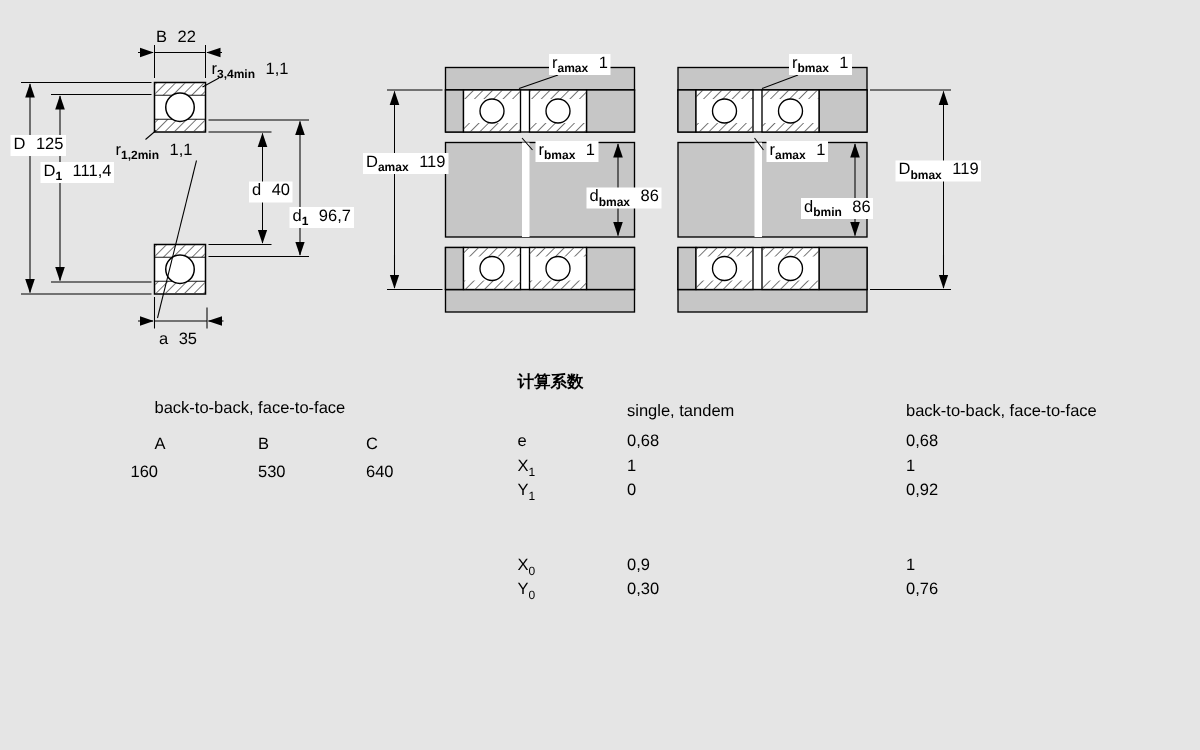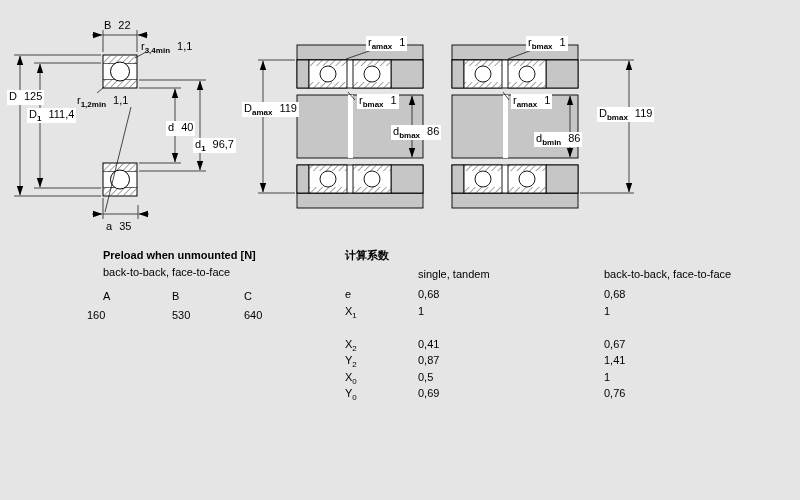--- a/index.html
+++ b/index.html
@@ -183,21 +183,20 @@
   <div class="dim wbg" style="left:366px;top:36px"><span>r</span><sub>amax</sub><span class="val">1</span></div>
   <div class="dim wbg" style="left:242px;top:102px"><span>D</span><sub>amax</sub><span class="val">119</span></div>
   <div class="dim wbg" style="left:357px;top:94px"><span>r</span><sub>bmax</sub><span class="val">1</span></div>
   <div class="dim wbg" style="left:391px;top:125px"><span>d</span><sub>bmax</sub><span class="val">86</span></div>
 
   <div class="dim wbg" style="left:526px;top:36px"><span>r</span><sub>bmax</sub><span class="val">1</span></div>
   <div class="dim wbg" style="left:511px;top:94px"><span>r</span><sub>amax</sub><span class="val">1</span></div>
   <div class="dim wbg" style="left:597px;top:107px"><span>D</span><sub>bmax</sub><span class="val">119</span></div>
   <div class="dim wbg" style="left:534px;top:132px"><span>d</span><sub>bmin</sub><span class="val">86</span></div>
 
-  <div class="txt bold" style="left:103px;top:249px">Preload when unmounted [N]</div>
   <div class="txt" style="left:103px;top:266px">back-to-back, face-to-face</div>
   <div class="txt" style="left:103px;top:290px">A</div>
   <div class="txt" style="left:172px;top:290px">B</div>
   <div class="txt" style="left:244px;top:290px">C</div>
   <div class="txt" style="left:87px;top:309px">160</div>
   <div class="txt" style="left:172px;top:309px">530</div>
   <div class="txt" style="left:244px;top:309px">640</div>
 
   <div class="txt bold" style="left:345px;top:249px">计算系数</div>
   <div class="txt" style="left:418px;top:268px">single, tandem</div>
@@ -207,35 +206,30 @@
     <div class="frow" style="top:0px">
       <span class="fsym"><span>e</span><sub></sub></span>
       <span class="fv1">0,68</span>
       <span class="fv2">0,68</span>
     </div>
     <div class="frow" style="top:17px">
       <span class="fsym"><span>X</span><sub>1</sub></span>
       <span class="fv1">1</span>
       <span class="fv2">1</span>
     </div>
-    <div class="frow" style="top:50px">
-      <span class="fsym"><span>X</span><sub>2</sub></span>
-      <span class="fv1">0,41</span>
-      <span class="fv2">0,67</span>
-    </div>
-    <div class="frow" style="top:66px">
-      <span class="fsym"><span>Y</span><sub>2</sub></span>
-      <span class="fv1">0,87</span>
-      <span class="fv2">1,41</span>
+    <div class="frow" style="top:33px">
+      <span class="fsym"><span>Y</span><sub>1</sub></span>
+      <span class="fv1">0</span>
+      <span class="fv2">0,92</span>
     </div>
     <div class="frow" style="top:83px">
       <span class="fsym"><span>X</span><sub>0</sub></span>
-      <span class="fv1">0,5</span>
+      <span class="fv1">0,9</span>
       <span class="fv2">1</span>
     </div>
     <div class="frow" style="top:99px">
       <span class="fsym"><span>Y</span><sub>0</sub></span>
-      <span class="fv1">0,69</span>
+      <span class="fv1">0,30</span>
       <span class="fv2">0,76</span>
     </div>
   </div>
 
 </div>
 
 </body></html>

